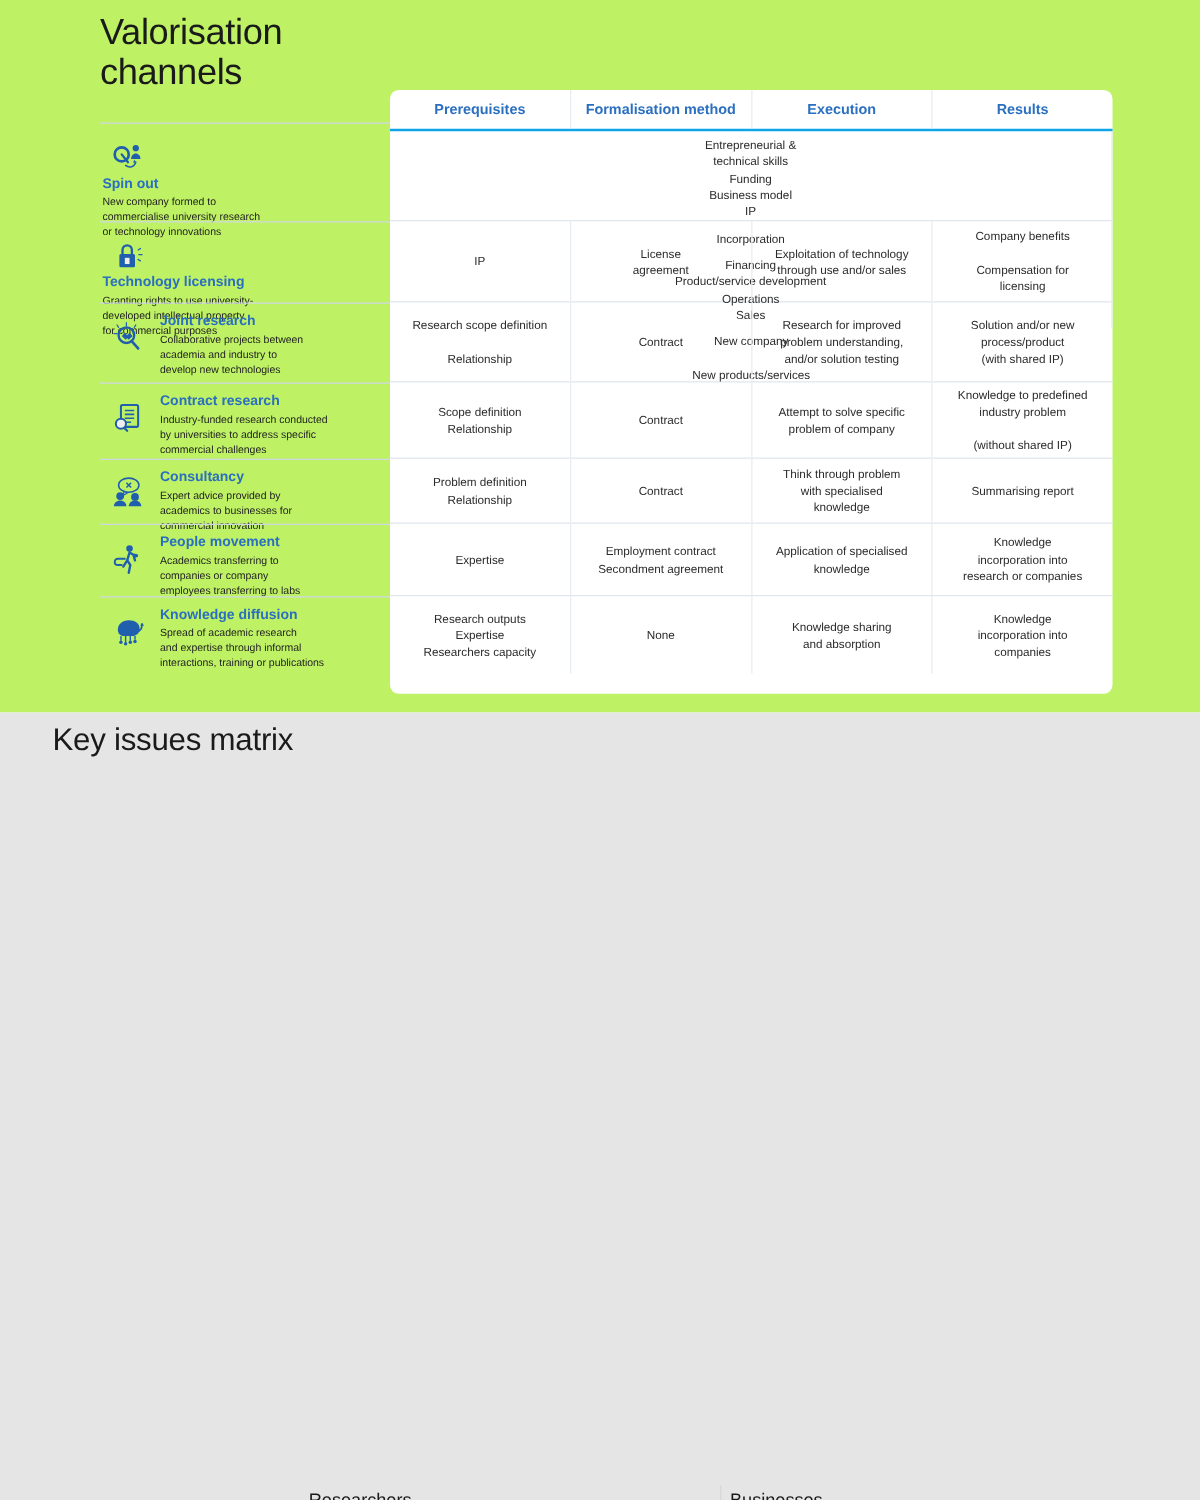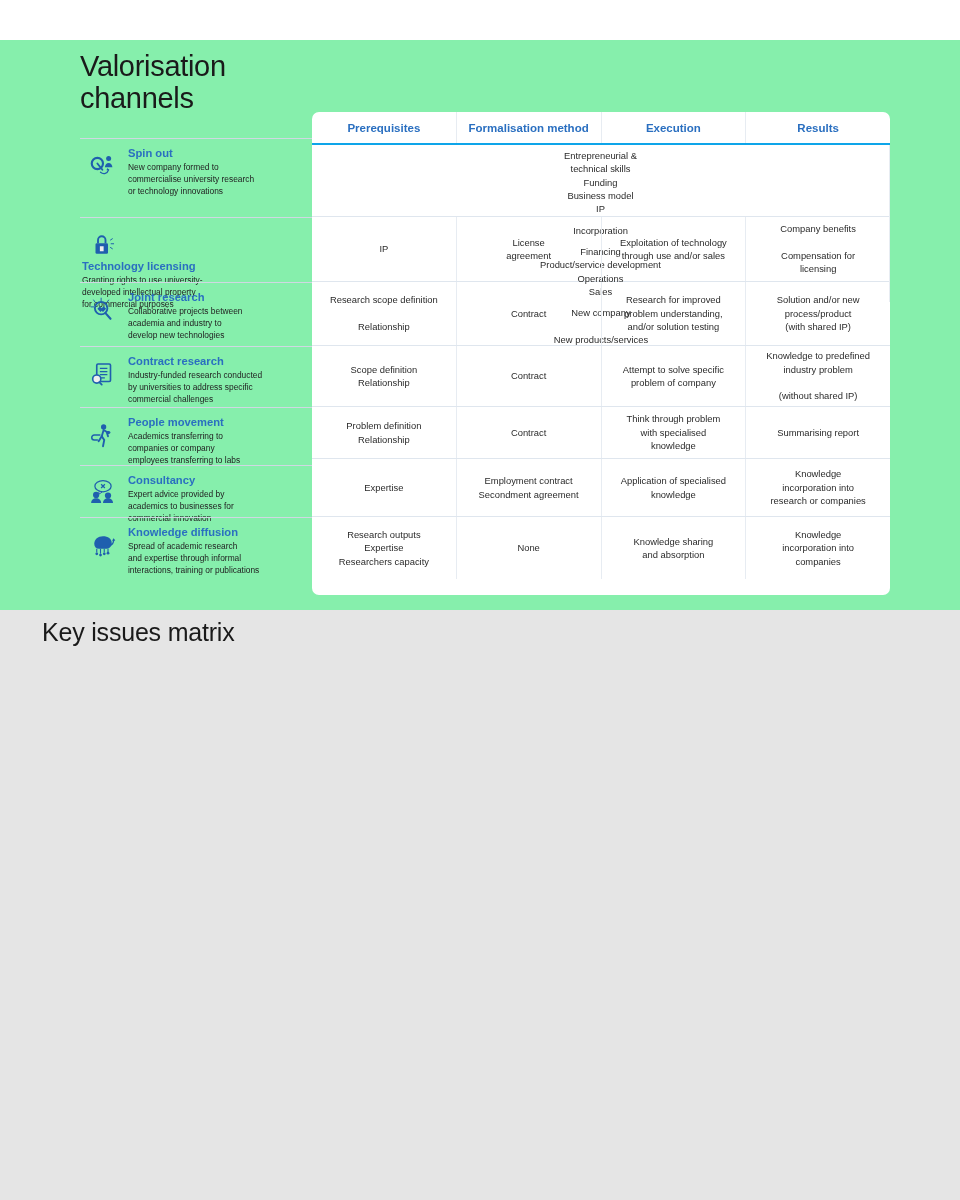--- a/index.html
+++ b/index.html
@@ -7,23 +7,22 @@
     width: 960px; height: 1200px;
     font-family: "Liberation Sans", sans-serif;
     background: #ffffff;
     overflow: hidden;
   }
 
   
   .vc-section {
     position: relative;
     width: 960px; height: 570px;
-    background: #86efac;
+    background: #bef264;
     padding: 0;
-    margin-top: 40px;
   }
   .vc-title {
     position: absolute;
     left: 80px; top: 10px;
     width: 260px;
     font-size: 29px;
     font-weight: 400;
     letter-spacing: -0.3px;
     line-height: 1.12;
     color: #1a1a1a;
@@ -207,21 +206,21 @@
           <div class="cell">Knowledge sharing
 and absorption</div>
           <div class="cell">Knowledge
 incorporation into
 companies</div>
         </div>
       </div>
   </div>
 
   <div class="vc-channels" id="vc-channels">
-      <div class="vc-chan" style="height: 79px;">
+      <div class="vc-chan" style="height: 79px; flex-direction: column;">
         <div class="icon-wrap">
           <svg width="30" height="30" viewBox="0 0 48 48" fill="none" aria-hidden="true">
             <circle cx="15" cy="20" r="9" stroke="#1f5fae" stroke-width="3.4"></circle>
             <path d="M15 20 L23 30" stroke="#1f5fae" stroke-width="3" stroke-linecap="round"></path>
             <circle cx="33" cy="12" r="4" fill="#1f5fae"></circle>
             <path d="M27 26c0-4 2.7-7 6-7s6 3 6 7z" fill="#1f5fae"></path>
             <path d="M20 34c5 4 11 2 13-4" stroke="#1f5fae" stroke-width="2" stroke-linecap="round"></path>
             <path d="M31 27l2.5 3.2-4 .6z" fill="#1f5fae"></path>
           </svg>
         </div>
@@ -271,56 +270,56 @@
             <path d="M19 15h12M19 20h12M19 25h12M19 30h8" stroke="#1f5fae" stroke-width="2"></path>
             <circle cx="14" cy="32" r="6.5" fill="#eeeeee" stroke="#1f5fae" stroke-width="2.6"></circle>
             <path d="M18 37l4 4" stroke="#1f5fae" stroke-width="2.8" stroke-linecap="round"></path>
           </svg>
         </div>
         <div class="chan-text">
           <div class="chan-title">Contract research</div>
           <div class="chan-desc">Industry-funded research conducted
 by universities to address specific
 commercial challenges</div>
-        </div>
-      </div>
-      <div class="vc-chan" style="height: 58px;">
-        <div class="icon-wrap">
-          <svg width="30" height="30" viewBox="0 0 48 48" fill="none" aria-hidden="true">
-            <circle cx="25" cy="11" r="4.2" fill="#1f5fae"></circle>
-            <path d="M25 16l-3 10 4 6-2 10M25 16l5 3 2 7" stroke="#1f5fae" stroke-width="3" stroke-linecap="round" fill="none"></path>
-            <path d="M22 26l-5 8" stroke="#1f5fae" stroke-width="3" stroke-linecap="round"></path>
-            <path d="M30 18c3-1 6 0 6 2s-3 3-6 2" fill="#1f5fae"></path>
-            <path d="M19 24H10a4 4 0 0 0 0 8h5" stroke="#1f5fae" stroke-width="2.4" fill="none" stroke-linecap="round"></path>
-          </svg>
-        </div>
-        <div class="chan-text">
-          <div class="chan-title">People movement</div>
-          <div class="chan-desc">Academics transferring to
-companies or company
-employees transferring to labs</div>
         </div>
       </div>
       <div class="vc-chan" style="height: 52px;">
         <div class="icon-wrap">
           <svg width="30" height="30" viewBox="0 0 48 48" fill="none" aria-hidden="true">
             <circle cx="13" cy="27" r="5" fill="#1f5fae"></circle>
             <path d="M5 40c0-4.5 3.6-7.5 8-7.5s8 3 8 7.5z" fill="#1f5fae"></path>
             <circle cx="32" cy="28" r="5" fill="#1f5fae"></circle>
             <path d="M24 40c0-4.5 3.6-7.5 8-7.5s8 3 8 7.5z" fill="#1f5fae"></path>
             <ellipse cx="24" cy="13" rx="13" ry="9" stroke="#1f5fae" stroke-width="2" fill="none"></ellipse>
             <path d="M18 21l-1 5 5-3z" fill="#eeeeee" stroke="#1f5fae" stroke-width="1.6"></path>
             <path d="M21 10l6 6M27 10l-6 6" stroke="#1f5fae" stroke-width="2"></path>
           </svg>
         </div>
         <div class="chan-text">
           <div class="chan-title">Consultancy</div>
           <div class="chan-desc">Expert advice provided by
 academics to businesses for
 commercial innovation</div>
+        </div>
+      </div>
+      <div class="vc-chan" style="height: 58px;">
+        <div class="icon-wrap">
+          <svg width="30" height="30" viewBox="0 0 48 48" fill="none" aria-hidden="true">
+            <circle cx="25" cy="11" r="4.2" fill="#1f5fae"></circle>
+            <path d="M25 16l-3 10 4 6-2 10M25 16l5 3 2 7" stroke="#1f5fae" stroke-width="3" stroke-linecap="round" fill="none"></path>
+            <path d="M22 26l-5 8" stroke="#1f5fae" stroke-width="3" stroke-linecap="round"></path>
+            <path d="M30 18c3-1 6 0 6 2s-3 3-6 2" fill="#1f5fae"></path>
+            <path d="M19 24H10a4 4 0 0 0 0 8h5" stroke="#1f5fae" stroke-width="2.4" fill="none" stroke-linecap="round"></path>
+          </svg>
+        </div>
+        <div class="chan-text">
+          <div class="chan-title">People movement</div>
+          <div class="chan-desc">Academics transferring to
+companies or company
+employees transferring to labs</div>
         </div>
       </div>
       <div class="vc-chan" style="height: 62px;">
         <div class="icon-wrap">
           <svg width="30" height="30" viewBox="0 0 48 48" fill="none" aria-hidden="true">
             <path d="M10 22c0-7 6-12 14-12s14 4 14 11c0 5-4 9-10 9H18c-5 0-8-3-8-8z" fill="#1f5fae"></path>
             <path d="M14 30v6M20 30v8M26 30v6M32 30v5" stroke="#1f5fae" stroke-width="1.8"></path>
             <circle cx="14" cy="38" r="2.2" fill="#1f5fae"></circle>
             <circle cx="20" cy="40" r="2.2" fill="#1f5fae"></circle>
             <circle cx="26" cy="38" r="2.2" fill="#1f5fae"></circle>

